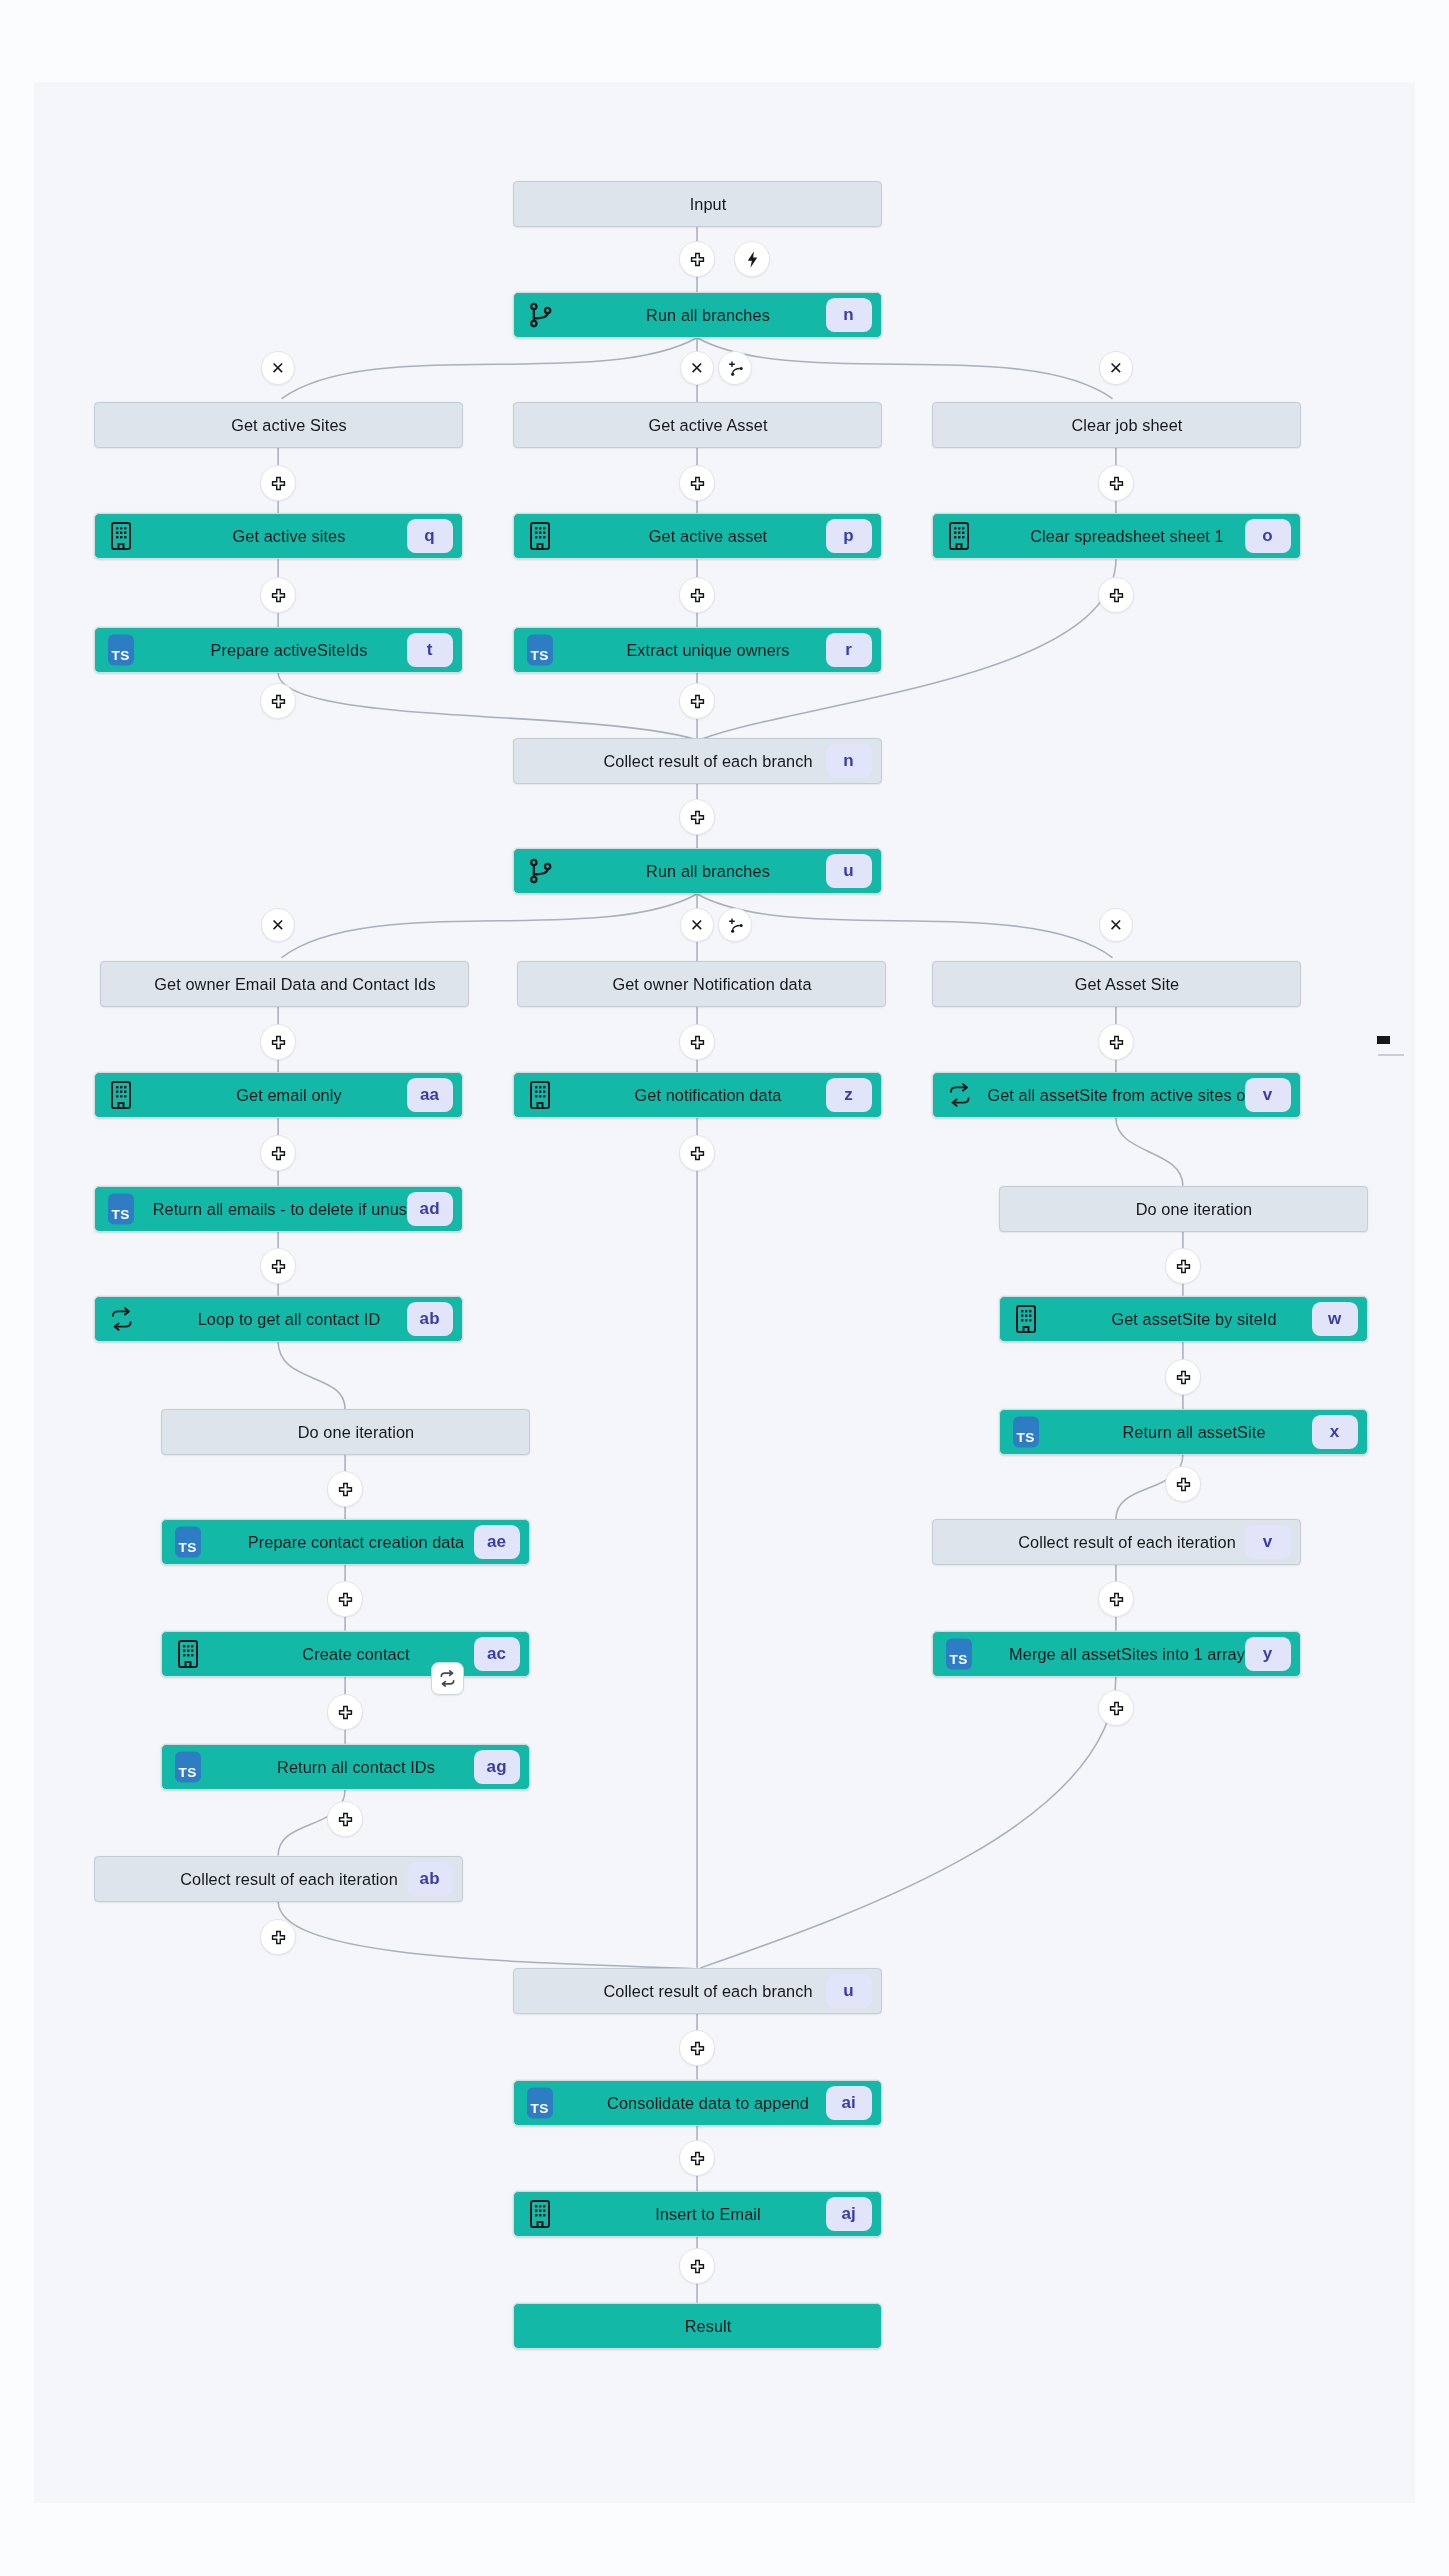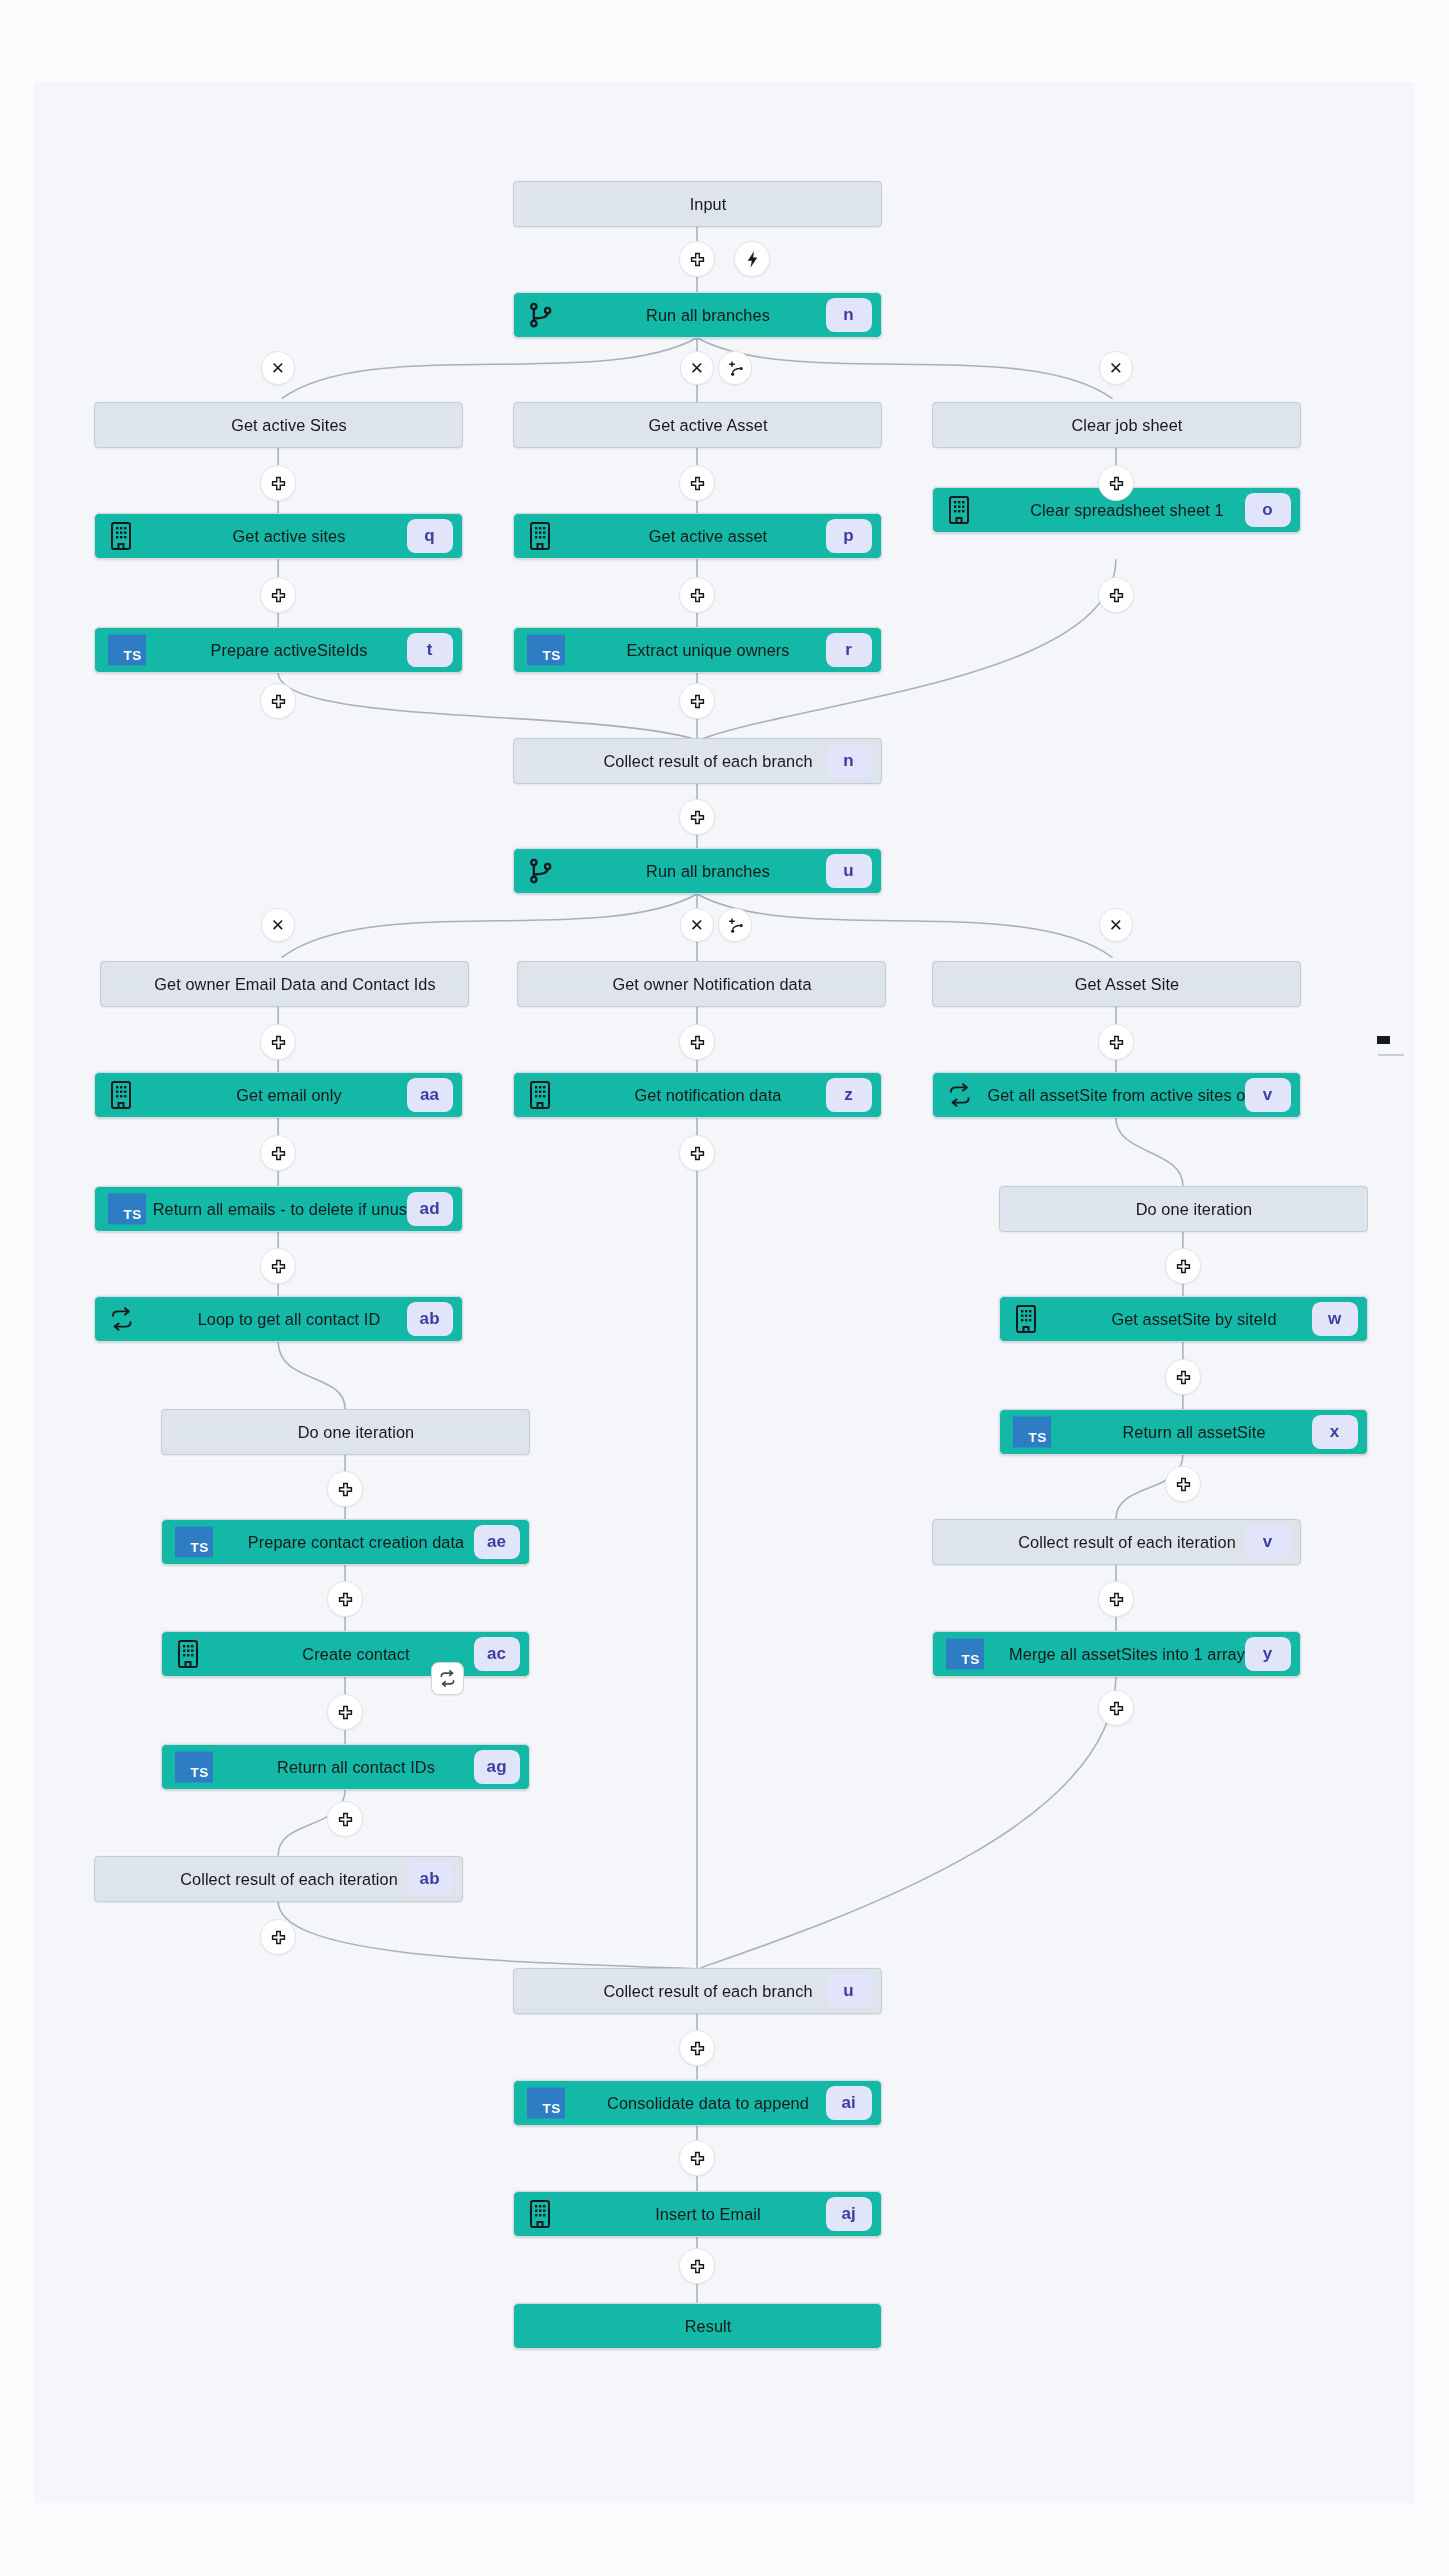--- a/index.html
+++ b/index.html
@@ -20,21 +20,21 @@
   .node.white{
     background:#14b8a6;border:0.9px solid #d7dce2;border-radius:5.2px;
     box-shadow:0 0.9px 2.6px rgba(16,24,40,.10),0 0.9px 1.7px rgba(16,24,40,.06);
   }
   .node.gray{
     background:#dee4eb;border:0.9px solid #c4ccd6;border-radius:4.3px;
     box-shadow:0 0.9px 1.7px rgba(16,24,40,.08);
   }
   .nicon{position:absolute;left:13px;top:50%;transform:translateY(-50%);display:flex;align-items:center;z-index:2;}
   .ts-chip{
-    width:38px;height:31px;border-radius:1px;background:#2e7cc3;color:#ffffff;
+    width:26px;height:31px;border-radius:6px;background:#2e7cc3;color:#ffffff;
     display:flex;align-items:flex-end;justify-content:flex-end;
     font-weight:700;font-size:13.7px;padding:0 4.3px 3.4px 0;box-sizing:border-box;letter-spacing:0.4px;
   }
   .badge{
     position:absolute;right:9.4px;top:50%;transform:translateY(-50%);
     min-width:46px;height:34px;border-radius:8.6px;background:#e2e5f9;color:#3b3ea5;
     font-weight:700;font-size:17px;display:flex;align-items:center;justify-content:center;
     padding:0 6.9px;box-sizing:border-box;z-index:2;
   }
   .pin{
@@ -161,21 +161,21 @@
         <rect x="8" y="15" width="2.4" height="2.4"></rect>
           <rect x="12" y="15" width="2.4" height="2.4"></rect>
           <rect x="16" y="15" width="2.4" height="2.4"></rect>
       </g>
       <path d="M10.5 28 v-5 h5 v5"></path>
     </svg>
   </span>
   <span class="lbl">Get active asset</span>
   <span class="badge">p</span>
 </div>
-<div class="node white" style="left:932px;top:487px">
+<div class="node white" style="left:932px;top:513px">
   <span class="nicon">
     <svg width="26" height="31" viewBox="0 0 26 30" fill="none" stroke="#16181d" stroke-width="2">
       <rect x="4" y="2" width="18" height="26" rx="2"></rect>
       <g fill="#16181d" stroke="none">
         <rect x="8" y="6" width="2.4" height="2.4"></rect>
           <rect x="12" y="6" width="2.4" height="2.4"></rect>
           <rect x="16" y="6" width="2.4" height="2.4"></rect>
         <rect x="8" y="10.5" width="2.4" height="2.4"></rect>
           <rect x="12" y="10.5" width="2.4" height="2.4"></rect>
           <rect x="16" y="10.5" width="2.4" height="2.4"></rect>

